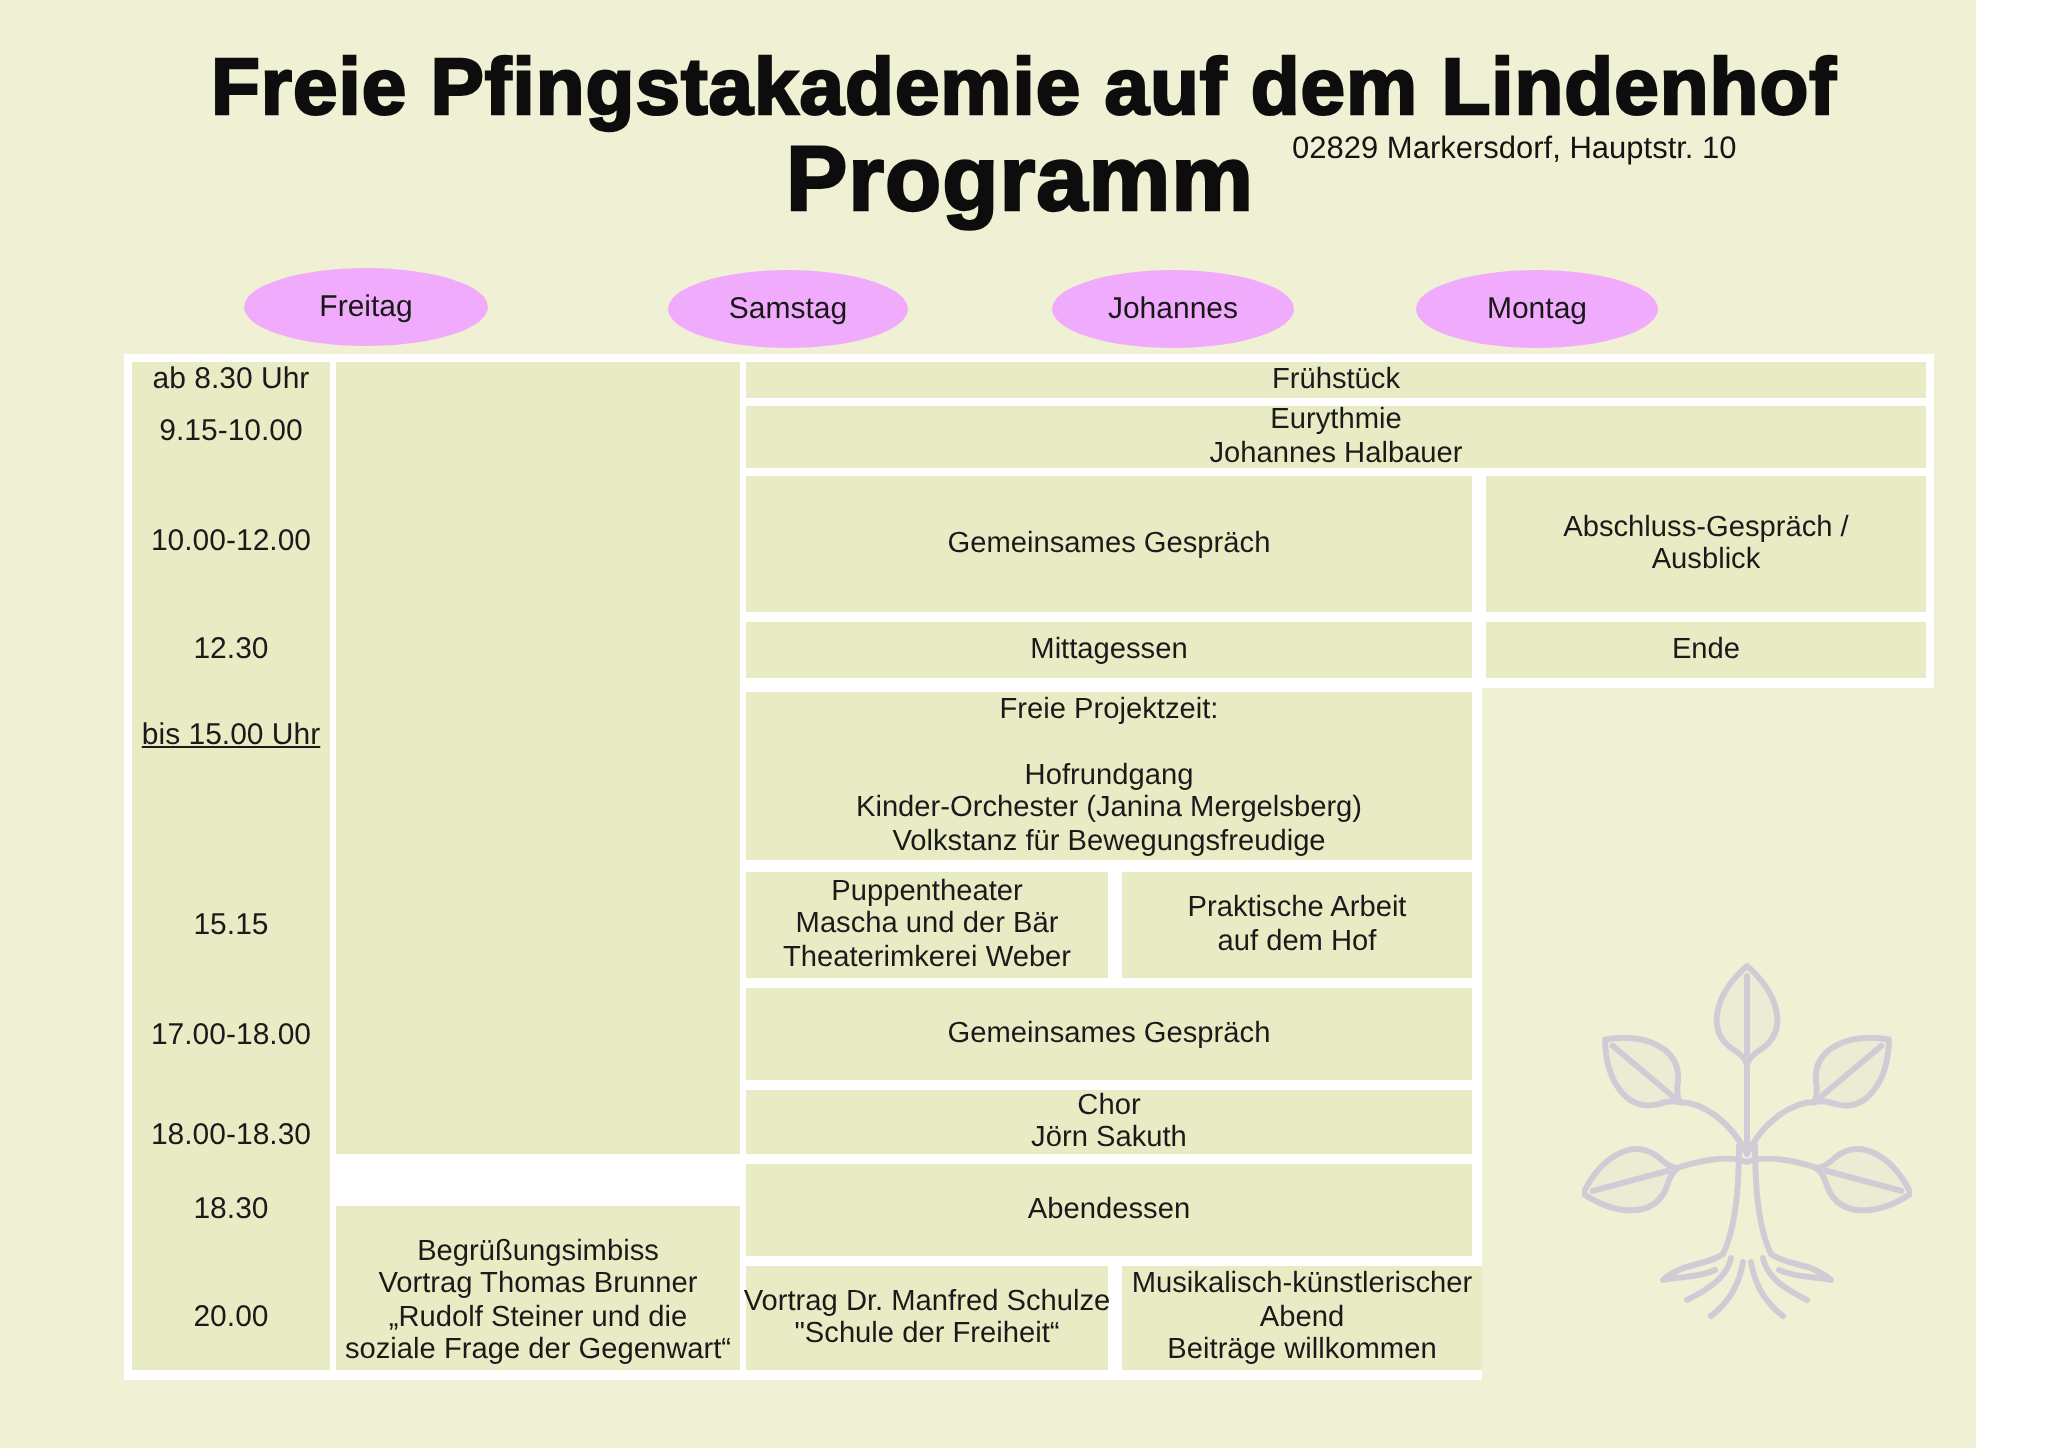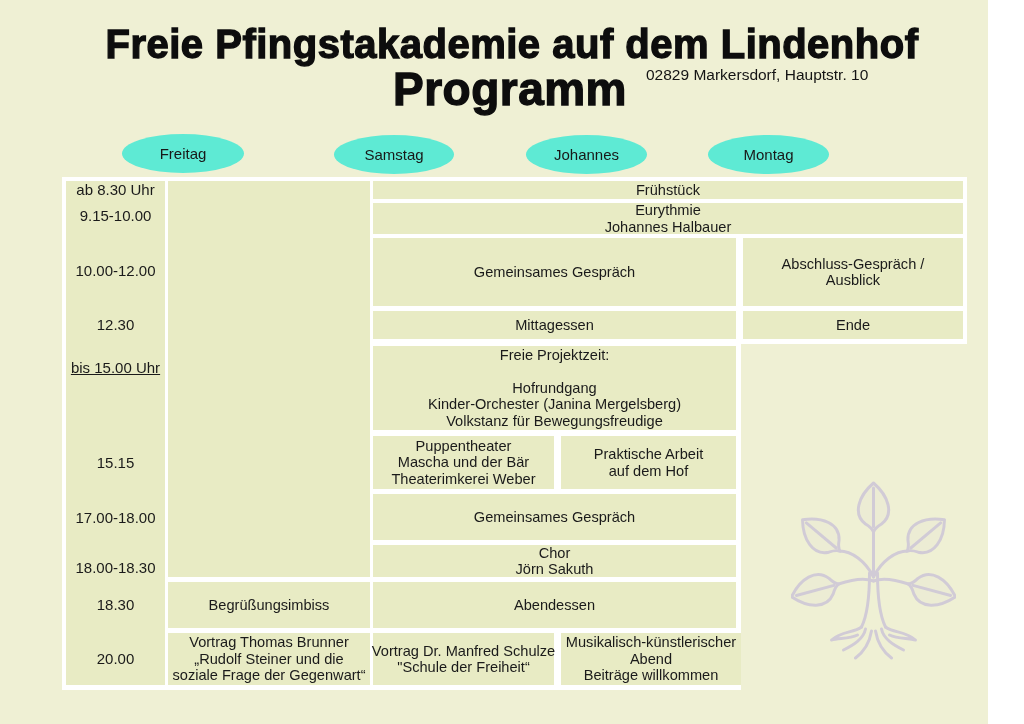--- a/index.html
+++ b/index.html
@@ -20,21 +20,21 @@
     position:absolute;top:62px;left:0;width:1020px;
     text-align:center;font-size:46px;font-weight:bold;
     color:#0d0d0d;-webkit-text-stroke:1.3px #0d0d0d;
     letter-spacing:0.5px;
   }
   .address{
     position:absolute;left:646px;top:63px;
     font-size:15.5px;line-height:24px;color:#141414;
   }
   .day-oval{
-    position:absolute;height:39px;background:#5eead4;
+    position:absolute;height:39px;background:#f0abfc;
     border-radius:50%;display:flex;align-items:center;justify-content:center;
     font-size:15px;color:#181818;
   }
   .backing{position:absolute;background:#ffffff;}
   .cell{
     position:absolute;background:#e8ebc4;
     display:flex;align-items:center;justify-content:center;
     font-size:14.6px;line-height:16.5px;text-align:center;
     white-space:pre;color:#1a1a1a;
   }
@@ -138,21 +138,21 @@
 Mascha und der Bär
 Theaterimkerei Weber</div>
   <div class="cell" style="left:561px;top:436px;width:175px;height:53px;">Praktische Arbeit
 auf dem Hof</div>
 
   <div class="cell" style="left:373px;top:494px;width:363px;height:46px;">Gemeinsames Gespräch</div>
 
   <div class="cell" style="left:373px;top:545px;width:363px;height:32px;">Chor
 Jörn Sakuth</div>
 
-  <div class="cell" style="left:168px;top:582px;width:202px;height:46px;">Begrüßungsimbiss</div>
+  <div class="cell" style="left:168px;top:603px;width:202px;height:46px;">Begrüßungsimbiss</div>
   <div class="cell" style="left:373px;top:582px;width:363px;height:46px;">Abendessen</div>
 
   <div class="cell" style="left:168px;top:633px;width:202px;height:52px;">Vortrag Thomas Brunner
 „Rudolf Steiner und die
 soziale Frage der Gegenwart“</div>
   <div class="cell" style="left:373px;top:633px;width:181px;height:52px;">Vortrag Dr. Manfred Schulze
 "Schule der Freiheit“</div>
   <div class="cell" style="left:561px;top:633px;width:180px;height:52px;">Musikalisch-künstlerischer
 Abend
 Beiträge willkommen</div>

